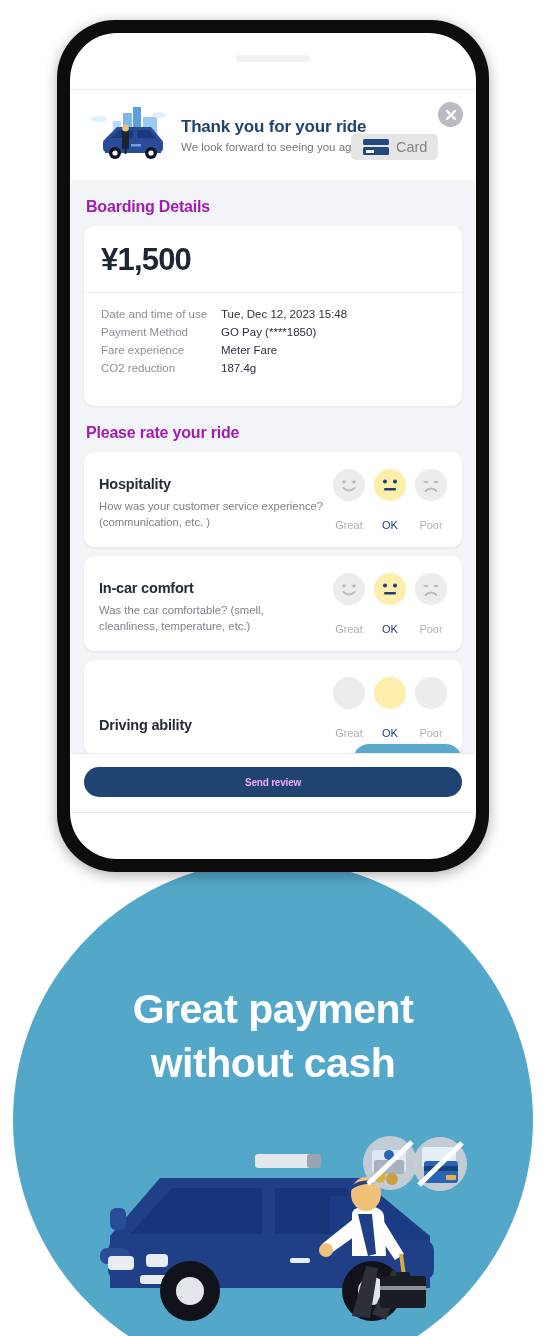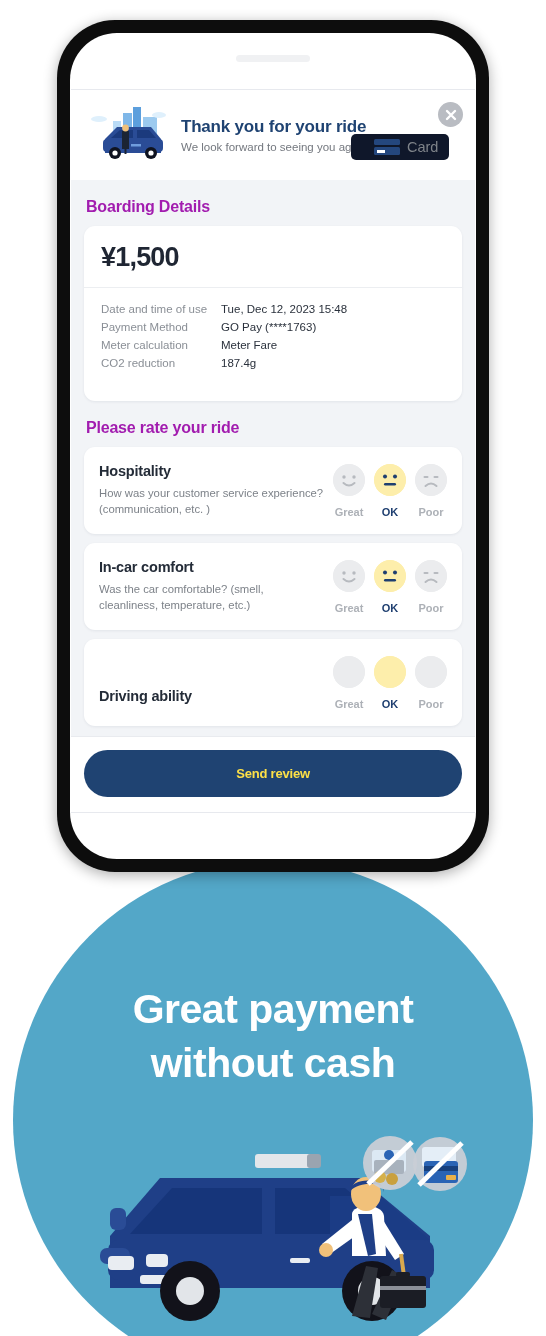--- a/index.html
+++ b/index.html
@@ -65,21 +65,21 @@
   .close-btn{
     position:absolute;right:12px;top:12px;width:25px;height:25px;
     border-radius:50%;background:#b9bcc2;display:flex;align-items:center;
     justify-content:center;
   }
   .close-btn svg{width:12px;height:12px;}
 
   
   .card-badge{
     position:absolute;left:280px;top:44px;display:flex;align-items:center;
-    gap:7px;background:#0f172a;border-radius:5px;padding:4px 11px 4px 23px;
+    gap:7px;background:#e5e5e5;border-radius:5px;padding:4px 11px 4px 12px;
   }
   .card-badge .cglyph{width:26px;height:18px;flex:none;}
   .card-badge .ctext{color:#7e8389;font-size:14.5px;}
 
   
   .app-body{
     position:absolute;left:0;right:0;top:90px;bottom:0;
     padding:0 13px;box-sizing:border-box;overflow:hidden;
   }
   .section-title{
@@ -90,21 +90,21 @@
     color:#7b8087;font-size:11.5px;line-height:1.42;margin:-6px 0 10px 2px;
   }
 
   .card{
     background:#ffffff;border-radius:11px;box-shadow:0 1px 3px rgba(20,30,50,.07);
   }
 
   
   .fare-top{padding:16px 17px 14px;}
   .fare-amount{
-    color:#1f2633;font-size:27px;font-weight:bold;letter-spacing:-.8px;
+    color:#1f2633;font-size:31px;font-weight:bold;letter-spacing:-.8px;
   }
   .fare-note{color:#787d85;font-size:11.5px;margin-top:9px;}
   .fare-warn{color:#f4788c;font-size:11px;margin-top:8px;}
   .fare-divider{height:1px;background:#eceef1;margin:0 0px;}
   .fare-rows{padding:12px 17px 28px;}
   .frow{display:flex;font-size:11.5px;line-height:1.58;}
   .frow .k{color:#8a8f96;width:120px;flex:none;}
   .frow .v{color:#2a313c;}
 
   
@@ -114,43 +114,43 @@
   .rate-left{flex:1;padding-right:8px;min-width:0;}
   .rate-name{
     color:#242c38;font-size:14.5px;font-weight:bold;letter-spacing:-.2px;
   }
   .rate-q{color:#7d8289;font-size:11.3px;line-height:1.45;margin-top:6px;}
   .rate-opts{display:flex;gap:9px;flex:none;padding-top:4px;}
   .opt{width:32px;text-align:center;}
   .face{width:32px;height:32px;border-radius:50%;background:#ebecee;}
   .opt.sel .face{background:#fdeeab;}
   .opt-lbl{
-    font-size:11px;font-weight:bold;color:#adb1b7;margin-top:6px;
+    font-size:11px;font-weight:normal;color:#adb1b7;margin-top:14px;
   }
   .opt.sel .opt-lbl{color:#1f3f70;}
 
   
   .tip-btn{
     position:absolute;right:13px;top:654px;z-index:6;
     background:#5aa9cc;color:#fff;border-radius:20px;
     padding:9px 18px 9px 14px;display:flex;align-items:center;gap:6px;
     font-size:13.5px;font-weight:bold;box-shadow:0 2px 6px rgba(20,40,60,.16);
   }
   .tip-btn svg{width:13px;height:13px;flex:none;}
 
   
   .cta-bar{
     position:absolute;left:0;right:0;bottom:0;background:#ffffff;
     border-top:1px solid #e9ebef;padding:13px 13px 15px;box-sizing:border-box;
     z-index:8;
   }
   .cta-btn{
-    background:#1f4372;color:#fde047;border-radius:27px;height:47px;
+    background:#1f4372;color:#f0abfc;border-radius:27px;height:30px;
     display:flex;align-items:center;justify-content:center;
-    font-size:13px;font-weight:bold;letter-spacing:-.2px;
+    font-size:10px;font-weight:bold;letter-spacing:-.2px;
   }
 </style>
 </head>
 <body>
 
 <div class="stage">
 
   <div class="blue-circle">
     <div class="banner-text">
       <span>Great payment</span>
@@ -270,24 +270,24 @@
               <div class="fare-amount">¥1,500</div>
             </div>
             <div class="fare-divider"></div>
             <div class="fare-rows">
               <div class="frow">
                 <div class="k">Date and time of use</div>
                 <div class="v">Tue, Dec 12, 2023 15:48</div>
               </div>
               <div class="frow">
                 <div class="k">Payment Method</div>
-                <div class="v">GO Pay (****1763)</div>
+                <div class="v">GO Pay (****1850)</div>
               </div>
               <div class="frow">
-                <div class="k">Meter calculation</div>
+                <div class="k">Fare experience</div>
                 <div class="v">Meter Fare</div>
               </div>
               <div class="frow">
                 <div class="k">CO2 reduction</div>
                 <div class="v">187.4g</div>
               </div>
             </div>
           </div>
 
           <div class="section-title">Please rate your ride</div>

